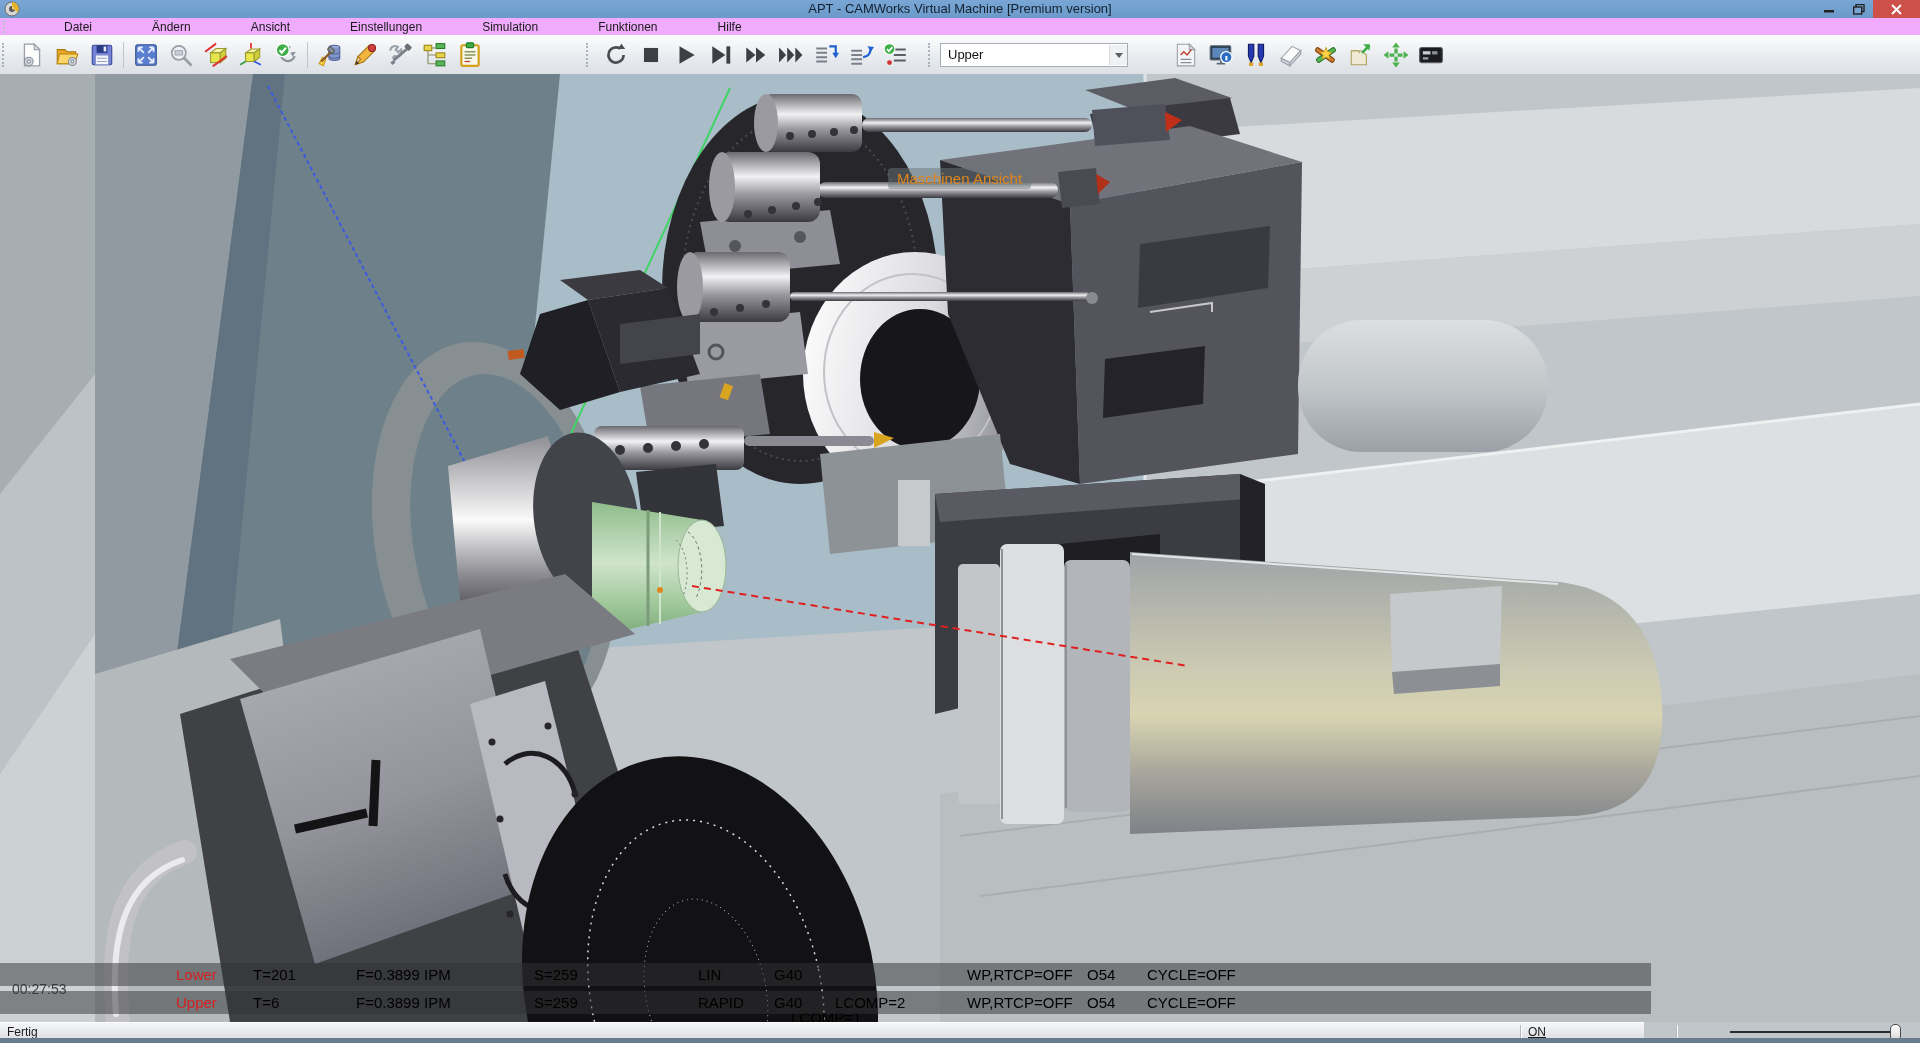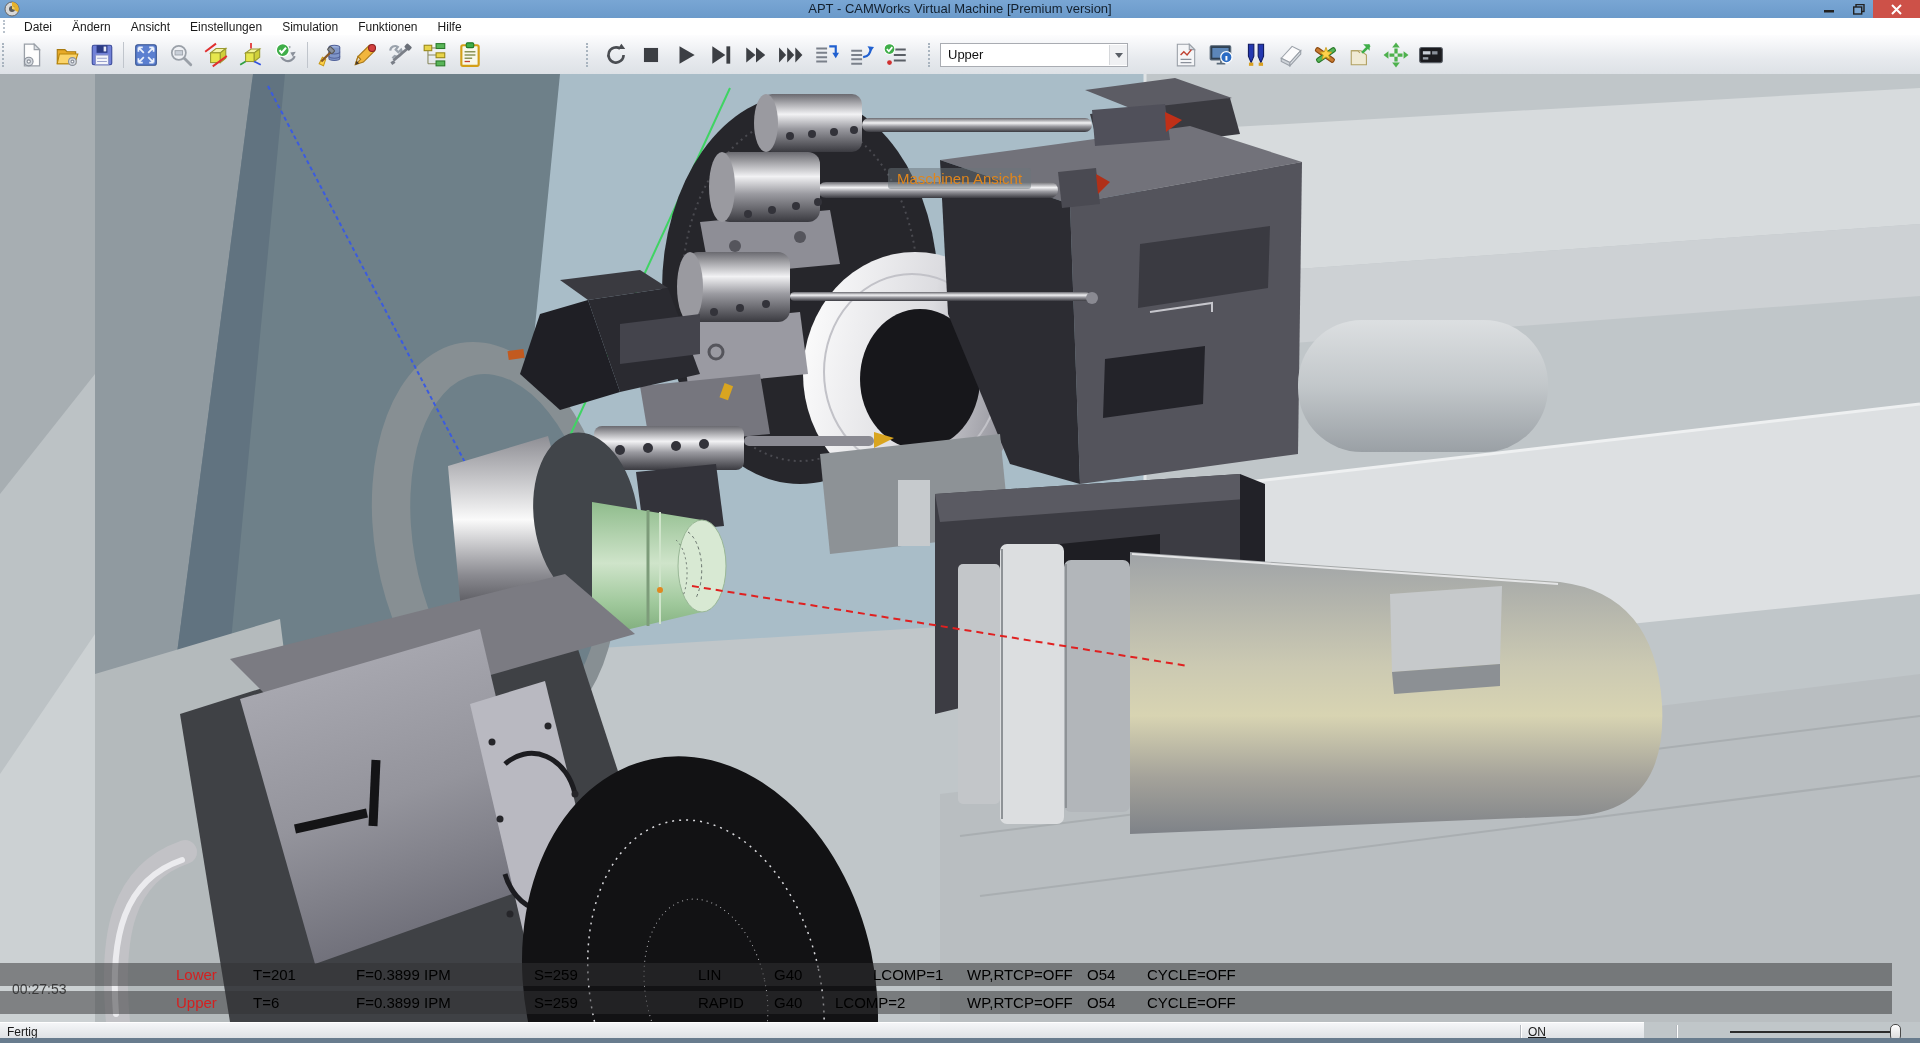--- a/index.html
+++ b/index.html
@@ -5,38 +5,38 @@
   html,body{margin:0;padding:0;background:#444;}
   .screen{position:relative;width:1920px;height:1043px;overflow:hidden;font-family:"Liberation Sans",sans-serif;background:#c0c6c9;}
   
   .titlebar{position:absolute;left:0;top:0;width:1920px;height:18px;background:linear-gradient(#79a6d4,#6b9aca);display:flex;align-items:center;}
   .titlebar .logo{position:absolute;left:4px;top:1px;width:16px;height:16px;}
   .title-text{position:absolute;left:0;right:0;top:1px;text-align:center;font-size:13px;color:#13202e;}
   .win-btns{position:absolute;right:0;top:0;height:18px;display:flex;}
   .win-btn{width:29px;height:18px;display:flex;align-items:center;justify-content:center;}
   .win-btn.close{width:47px;background:#cd5148;}
   
-  .menubar{position:absolute;left:0;top:18px;width:1920px;height:17px;background:#ffffff;display:flex;align-items:center;border-bottom:1px solid #e2e2e2;}
+  .menubar{position:absolute;left:0;top:18px;width:1920px;height:17px;background:#f0abfc;display:flex;align-items:center;border-bottom:1px solid #e2e2e2;gap:40px;}
   .menu-grip{width:5px;height:13px;border-left:2px dotted #b9c2cc;margin:0 4px 0 3px;}
   .menu-item{padding:0 10px;font-size:12px;color:#1a1a1a;line-height:16px;}
   
   .toolbar{position:absolute;left:0;top:35px;width:1920px;height:39px;background:linear-gradient(#fdfdfe,#e7eaee 60%,#dde1e6);border-bottom:1px solid #a9aeb5;}
   .tb-group{position:absolute;top:3px;height:33px;display:flex;align-items:center;}
   .tb-grip{width:5px;height:24px;border-left:2px dotted #a9b4bf;margin-right:5px;}
   .tb-btn{width:35px;height:31px;display:flex;align-items:center;justify-content:center;border-radius:3px;}
   .tb-sep{width:1px;height:26px;background:#c0c5cc;margin:0 4px;}
   .combo{width:186px;height:22px;background:#fff;border:1px solid #a9acb2;display:flex;align-items:center;}
   .combo-text{flex:1;font-size:13px;color:#111;padding-left:7px;}
   .combo-arrow{width:17px;height:20px;background:#f0f1f3;border-left:1px solid #d6d8db;display:flex;align-items:center;justify-content:center;}
   .combo-arrow:after{content:"";border:4px solid transparent;border-top:5px solid #5a5f66;margin-top:5px;}
   
   .viewport{position:absolute;left:0;top:74px;width:1920px;height:948px;background:#c0c6c9;}
   .view-label{position:absolute;left:888px;top:94px;padding:2px 9px;background:rgba(105,116,122,0.5);border-radius:3px;color:#e0861c;font-size:15px;}
   .timer{position:absolute;left:12px;top:981px;color:#404040;font-size:14px;}
-  .ov-row{position:absolute;left:0;width:1892px;height:23px;background:rgba(50,50,52,0.5);}
+  .ov-row{position:absolute;left:0;width:1651px;height:23px;background:rgba(50,50,52,0.5);}
   .ov-row span{position:absolute;top:3px;font-size:15px;color:#000000;white-space:pre;}
   .ov-row .chan{color:#d42020;}
   
   .statusbar{position:absolute;left:0;top:1022px;width:1644px;height:21px;background:linear-gradient(#f5f6f8,#d6dade);border-top:1px solid #fff;}
   .sb-msg{position:absolute;left:7px;top:2px;font-size:12px;color:#1a1a1a;}
   .sb-sep{position:absolute;top:2px;width:1px;height:13px;background:#b5b9bf;box-shadow:1px 0 0 #fff;}
   .sb-on{position:absolute;left:1528px;top:2px;font-size:12px;color:#1a1a1a;text-decoration:underline;}
   .sb-slider{position:absolute;left:1730px;top:0;width:178px;height:16px;}
   .sb-track{position:absolute;left:0;top:8px;width:165px;height:2px;background:#2a2a2a;}
   .sb-knob{position:absolute;left:160px;top:1px;width:9px;height:15px;background:linear-gradient(#fff,#d8d8d8);border:1px solid #4a4a4a;border-radius:5px;}
@@ -559,21 +559,21 @@
 
   <div class="timer">00:27:53</div>
 
   <div class="ov-row" style="top:963px;">
     <span class="chan" style="left:176px;">Lower</span>
     <span style="left:253px;">T=201</span>
     <span style="left:356px;">F=0.3899 IPM</span>
     <span style="left:534px;">S=259</span>
     <span style="left:698px;">LIN</span>
     <span style="left:774px;">G40</span>
-    <span style="left:873px;">LCOMP=1</span>
+    <span style="left:791px;margin-top:43px;">LCOMP=1</span>
     <span style="left:967px;">WP,RTCP=OFF</span>
     <span style="left:1087px;">O54</span>
     <span style="left:1147px;">CYCLE=OFF</span>
   </div>
   <div class="ov-row" style="top:991px;">
     <span class="chan" style="left:176px;">Upper</span>
     <span style="left:253px;">T=6</span>
     <span style="left:356px;">F=0.3899 IPM</span>
     <span style="left:534px;">S=259</span>
     <span style="left:698px;">RAPID</span>

